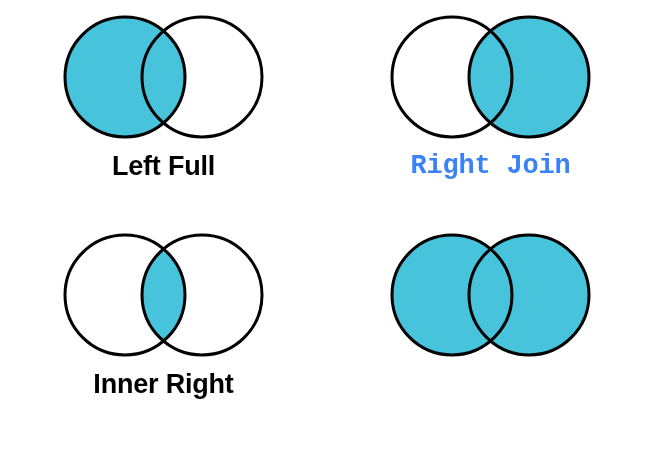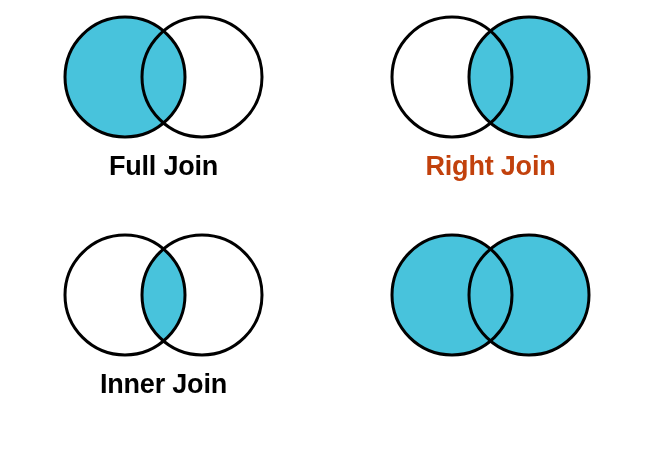--- a/index.html
+++ b/index.html
@@ -67,57 +67,57 @@
           </clipPath>
       </defs>
       <circle cx="66" cy="65" r="60" fill="#48c3dc"></circle>
       <circle cx="143" cy="65" r="60" fill="#ffffff"></circle>
       <g clip-path="url(#clip-left-0)">
         <circle cx="143" cy="65" r="60" fill="#48c3dc"></circle>
       </g>
       <circle class="outline" cx="66" cy="65" r="60" stroke="#000000" stroke-width="3"></circle>
       <circle class="outline" cx="143" cy="65" r="60" stroke="#000000" stroke-width="3"></circle>
     </svg>
-    <div class="label" style="color: rgb(0, 0, 0);">Full Join</div>
+    <div class="label" style="color: rgb(0, 0, 0);">Left Full</div>
   </div>
 
   <div class="cell">
     <svg class="venn" viewBox="0 0 210 130">
       <defs>
         <clipPath id="clip-left-1">
             <circle cx="66" cy="65" r="60"></circle>
           </clipPath>
       </defs>
       <circle cx="66" cy="65" r="60" fill="#ffffff"></circle>
       <circle cx="143" cy="65" r="60" fill="#48c3dc"></circle>
       <g clip-path="url(#clip-left-1)">
         <circle cx="143" cy="65" r="60" fill="#48c3dc"></circle>
       </g>
       <circle class="outline" cx="66" cy="65" r="60" stroke="#000000" stroke-width="3"></circle>
       <circle class="outline" cx="143" cy="65" r="60" stroke="#000000" stroke-width="3"></circle>
     </svg>
-    <div class="label" style="color: #c2410c;">Right Join</div>
+    <div class="label" style="color: #3b82f6; font-family: Liberation Mono, monospace;">Right Join</div>
   </div>
 
   <div class="cell">
     <svg class="venn" viewBox="0 0 210 130">
       <defs>
         <clipPath id="clip-left-2">
             <circle cx="66" cy="65" r="60"></circle>
           </clipPath>
       </defs>
       <circle cx="66" cy="65" r="60" fill="#ffffff"></circle>
       <circle cx="143" cy="65" r="60" fill="#ffffff"></circle>
       <g clip-path="url(#clip-left-2)">
         <circle cx="143" cy="65" r="60" fill="#48c3dc"></circle>
       </g>
       <circle class="outline" cx="66" cy="65" r="60" stroke="#000000" stroke-width="3"></circle>
       <circle class="outline" cx="143" cy="65" r="60" stroke="#000000" stroke-width="3"></circle>
     </svg>
-    <div class="label" style="color: rgb(0, 0, 0);">Inner Join</div>
+    <div class="label" style="color: rgb(0, 0, 0);">Inner Right</div>
   </div>
 
   <div class="cell">
     <svg class="venn" viewBox="0 0 210 130">
       <defs>
         <clipPath id="clip-left-3">
             <circle cx="66" cy="65" r="60"></circle>
           </clipPath>
       </defs>
       <circle cx="66" cy="65" r="60" fill="#48c3dc"></circle>

